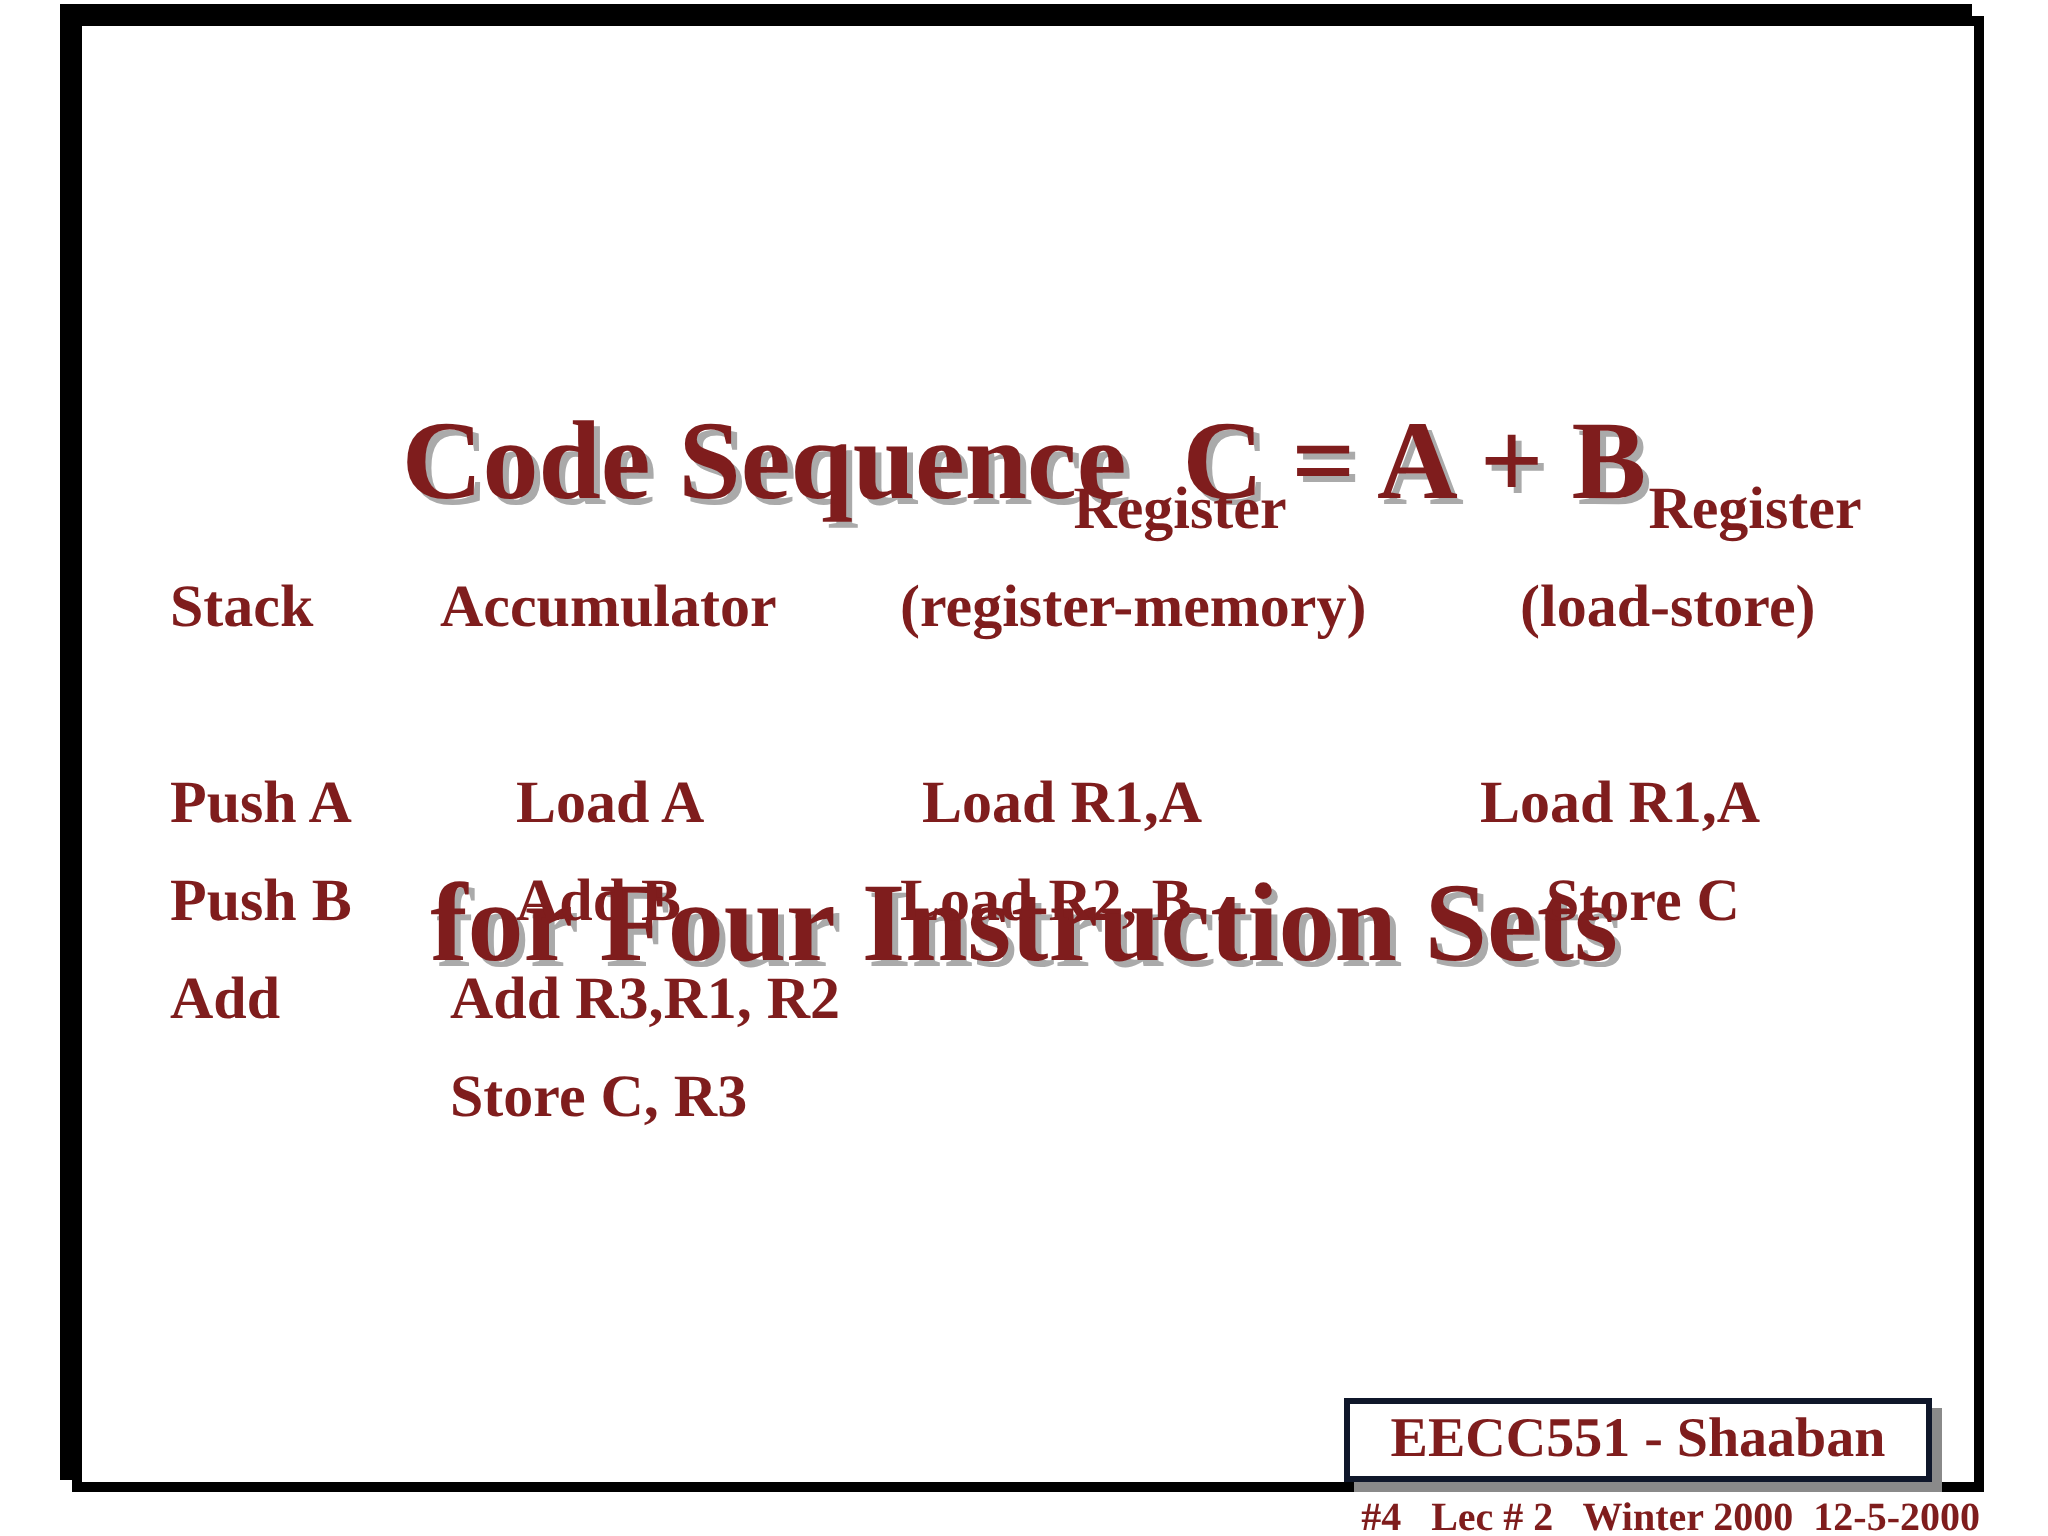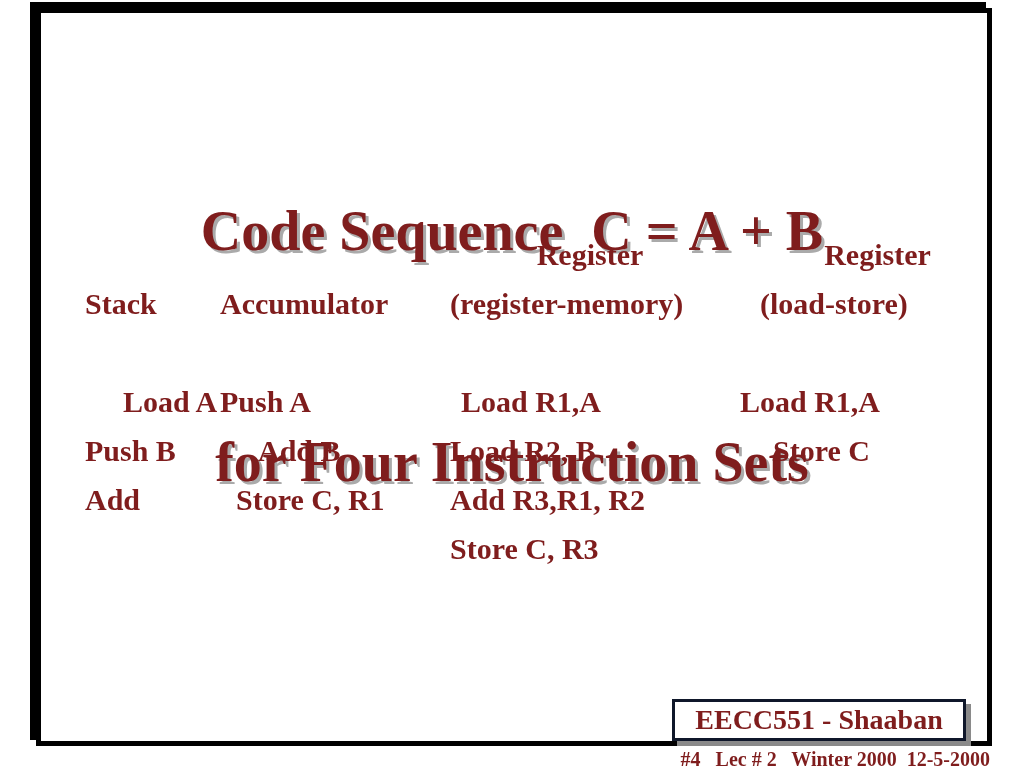--- a/index.html
+++ b/index.html
@@ -65,32 +65,31 @@
     <div class="cell ht">Register</div>
     <div class="cell ht">Register</div>
 
     <div class="cell">Stack</div>
     <div class="cell hb2">Accumulator</div>
     <div class="cell hb3">(register-memory)</div>
     <div class="cell hb4">(load-store)</div>
 
     <div class="spacer-row"></div>
 
+    <div class="cell">Push A</div>
     <div class="cell d2">Load A</div>
-    <div class="cell">Push A</div>
     <div class="cell d3">Load R1,A</div>
     <div class="cell d4">Load R1,A</div>
 
     <div class="cell">Push B</div>
     <div class="cell d2">Add B</div>
     <div class="cell d4">Load R2, B</div>
 
     <div class="cell d2">Store C</div>
     <div class="cell">Add</div>
-    <div class="cell d3">Store C, R1</div>
     <div class="cell d4">Add R3,R1, R2</div>
 
     <div class="cell"></div>
     <div class="cell d2"></div>
     <div class="cell d3"></div>
     <div class="cell d4">Store C, R3</div>
 
   </div>
 
   <div class="footer-box">

